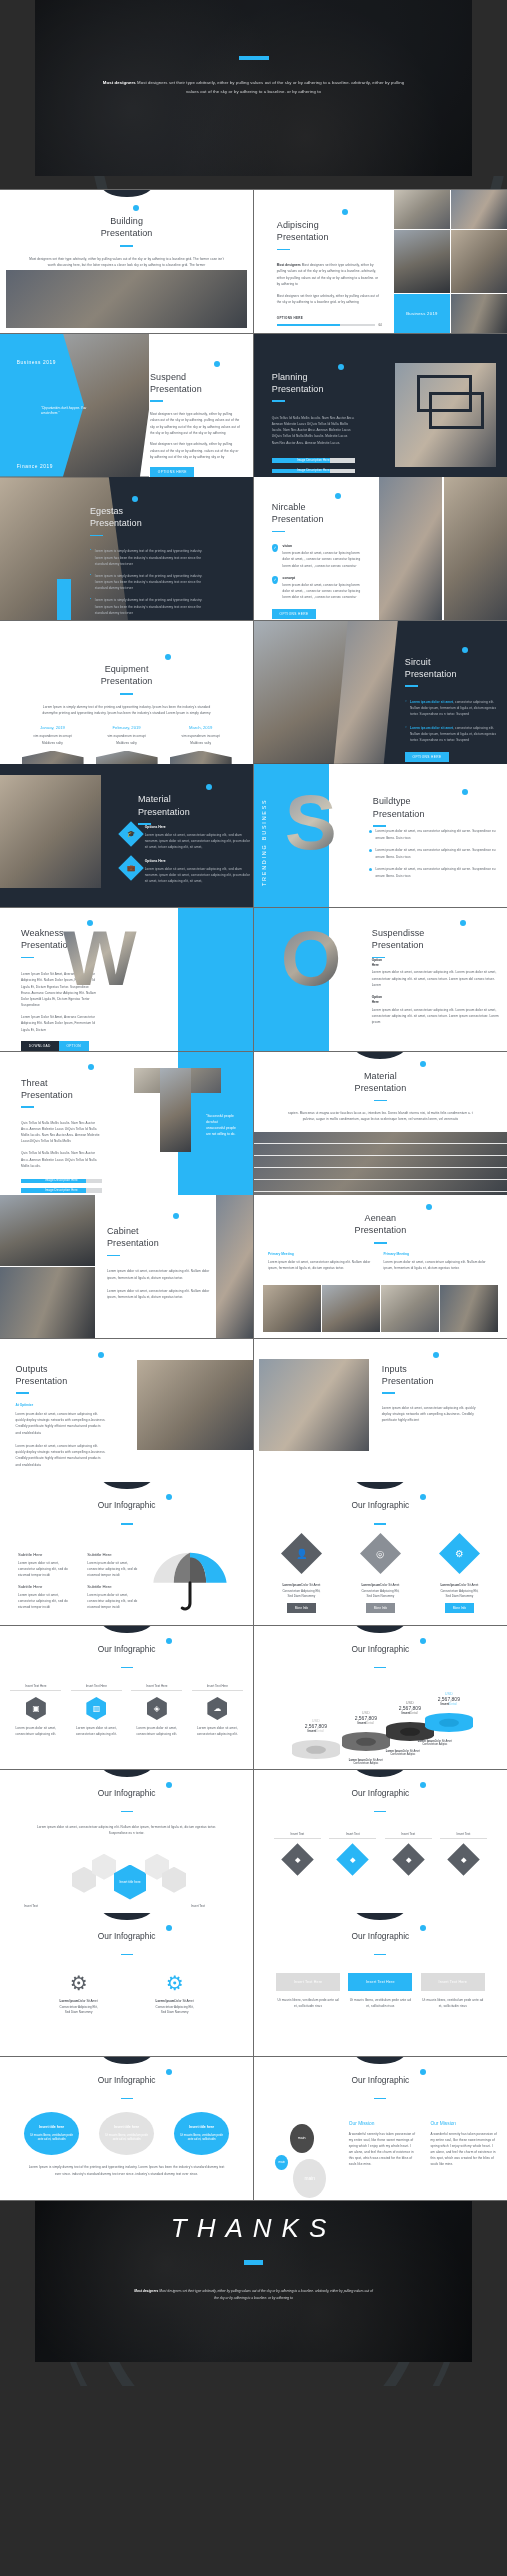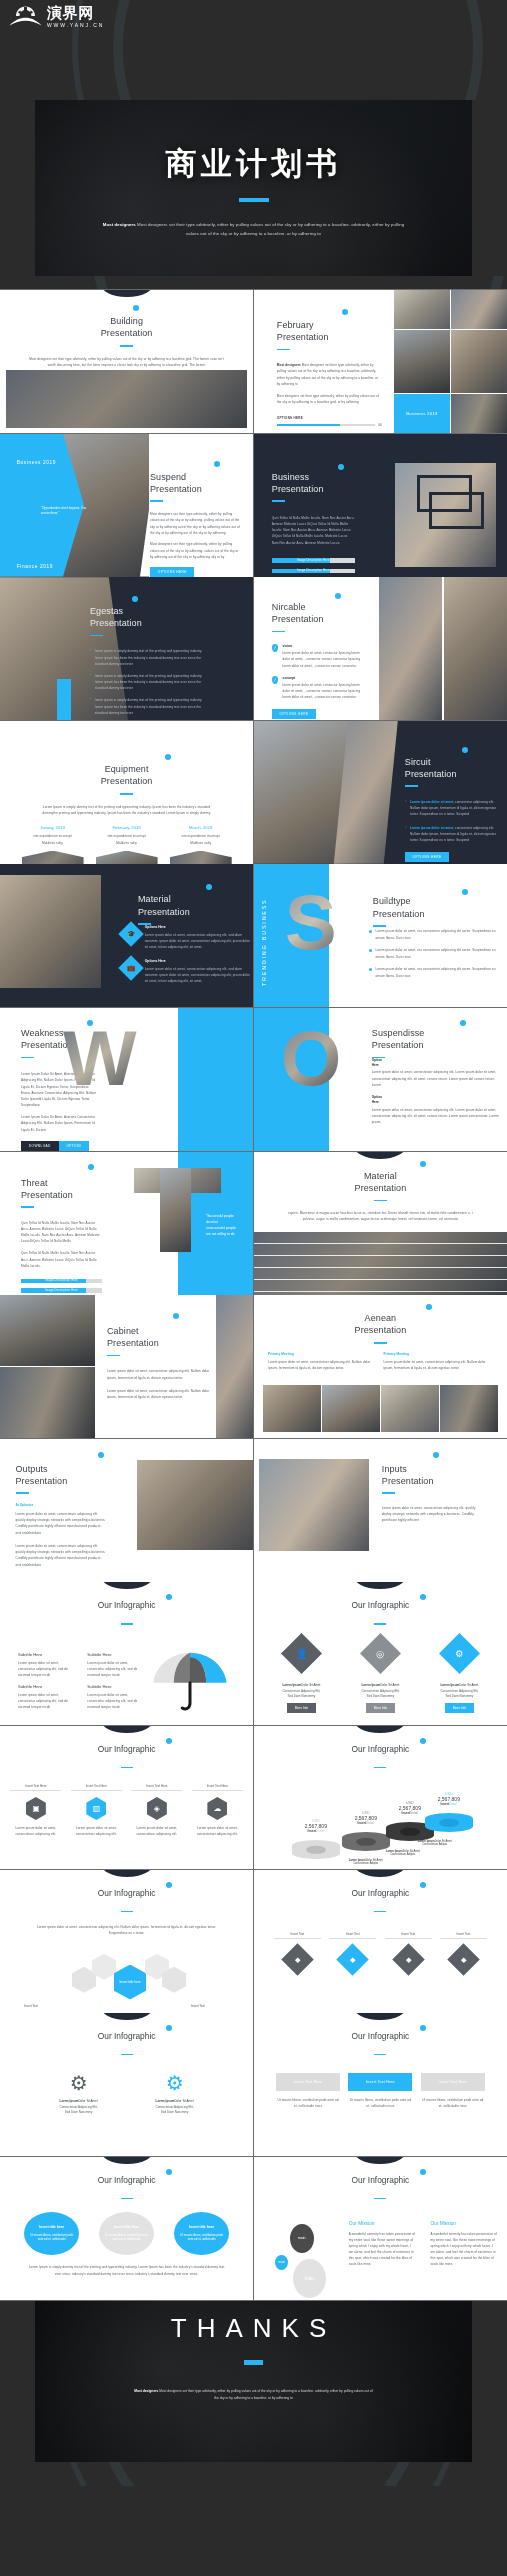--- a/index.html
+++ b/index.html
@@ -94,59 +94,37 @@
   .diamond > span{ transform:rotate(-45deg); font-size:6.6px;}
 
   
   .thanks { position: relative; height: 185px; overflow: hidden; }
   .thanks-photo { position:absolute; left:35px; right:35px; top:0; bottom:24px;
     background:
       radial-gradient(circle at 30% 40%, rgba(170,165,158,.30), transparent 45%),
       radial-gradient(circle at 65% 70%, rgba(200,190,175,.20), transparent 50%),
       linear-gradient(120deg,#121315 0%,#26292d 50%,#0e0f11 100%);
   }
-  .thanks-inner { position: relative; z-index:3; text-align:center; padding-top: 12px; }
+  .thanks-inner { position: relative; z-index:3; text-align:center; padding-top: 12px; font-style: italic; }
   .thanks-title { font-size: 26px; letter-spacing: 10px; font-weight: 400; color:#fff;}
   .thanks-rule { width: 19.7px; height: 4.2px; background:#29b6f6; margin: 16.7px auto 0;}
   .thanks-sub { margin: 23px auto 0; width: 239px; font-size:3.3px; line-height:2.2; color:#d6d8da;}
   .thanks-sub b{color:#fff;}
   .vtext { writing-mode: vertical-rl; transform: rotate(180deg); letter-spacing: 1.8px; }
 </style>
 </head>
 <body>
 
 <div class="page">
 
-  <div class="header">
-    <div class="arc" style="left:113px;top:-137px;width:370px;height:370px;"></div>
-    <div class="arc" style="left:72px;top:-179px;width:454px;height:454px;border-width:6px;"></div>
-    <div class="logo">
-      <span class="logo-mark">
-        <svg width="35" height="25" viewBox="0 0 58 42">
-          <g fill="#fff">
-            <path d="M29 4 c-9 0-16 7-16 16 h6 c0-6 4-10 10-10 s10 4 10 10 h6 c0-9-7-16-16-16z" opacity=".95"></path>
-            <rect x="26.5" y="5" width="5" height="15" fill="#2b2b2b"></rect>
-            <path d="M16 14 l4-3 l5 9z" fill="#2b2b2b"></path>
-            <path d="M42 14 l-4-3 l-5 9z" fill="#2b2b2b"></path>
-            <path d="M2 36 c9-9 18-13 27-13 s18 4 27 13 c-9-5-18-8-27-8 s-18 3-27 8z"></path>
-          </g>
-        </svg>
-      </span>
-      <span class="logo-text">
-        <span class="logo-cn">演界网</span>
-        <span class="logo-url" style="display:block">WWW.YANJ.CN</span>
-      </span>
-    </div>
-  </div>
 
   <div class="hero">
     <div class="hero-photo"></div>
     <div class="hero-shade"></div>
     <div class="hero-inner">
-      <div class="hero-title">商业计划书</div>
       <div class="hero-rule"></div>
       <div class="hero-sub"><b>Most designers</b> <span>Most designers set their type arbitrarily, either by pulling values out of the sky or by adhering to a baseline. arbitrarily, either by pulling values out of the sky or by adhering to a baseline. or by adhering to</span></div>
     </div>
   </div>
   <div style="height:13px;background:#2b2b2b;position:relative;overflow:hidden">
     <div class="arc" style="left:90px;top:-251px;width:418px;height:418px;"></div>
   </div>
 
   <div class="grid">
 
@@ -158,21 +136,21 @@
         <div class="s-title">Presentation</div>
         <div class="s-rule" style="margin:6px auto 0"></div>
       </div>
       <div class="s-body" style="margin:9.5px 29px 0;text-align:center">Most designers set their type arbitrarily, either by pulling values out of the sky or by adhering to a baseline grid. The former case isn't worth discussing here, but the latter requires a closer look sky or by adhering to a baseline grid. The former</div>
       <div class="photo p1" style="position:absolute;left:6px;right:6px;bottom:4.8px;height:58px"></div>
     </div>
 
     <div class="slide">
       <div class="dot" style="left:88px;top:18.5px"></div>
       <div style="padding:29px 0 0 23px;width:128px">
-        <div class="s-title">February</div>
+        <div class="s-title">Adipiscing</div>
         <div class="s-title">Presentation</div>
         <div class="s-rule"></div>
         <div class="s-body" style="margin-top:12px"><b>Most designers</b> <span>Most designers set their type arbitrarily, either by pulling values out of the sky or by adhering to a baseline. arbitrarily, either by pulling values out of the sky or by adhering to a baseline. or by adhering to</span></div>
         <div class="s-body" style="margin-top:6px">Most designers set their type arbitrarily, either by pulling values out of the sky or by adhering to a baseline grid. or by adhering</div>
         <div style="margin-top:10.7px;font-size:3px;font-weight:700;letter-spacing:0.3px;color:#3b3f46">OPTIONS HERE</div>
         <div style="display:flex;align-items:center;gap:3.6px;margin-top:3px">
           <div class="bar" style="flex:1;height:2.4px">
               <i style="width:64%"></i>
             </div>
           <span style="font-size:3px;color:#555">64</span>
@@ -202,21 +180,21 @@
         <div class="s-rule"></div>
         <div class="s-body" style="margin-top:9.5px">Most designers set their type arbitrarily, either by pulling values out of the sky or by adhering. pulling values out of the sky or by adhering out of the sky or by adhering values out of the sky or by adhering out of the sky or by adhering</div>
         <div class="s-body" style="margin-top:5.4px">Most designers set their type arbitrarily, either by pulling values out of the sky or by adhering. values out of the sky or by adhering out of the sky or by adhering sky or by</div>
         <span class="btn-cyan" style="margin-top:7.2px">OPTIONS HERE</span>
       </div>
     </div>
 
     <div class="slide dark">
       <div class="dot" style="left:84px;top:30px"></div>
       <div style="padding:37px 0 0 18px;width:101px">
-        <div class="s-title">Business</div>
+        <div class="s-title">Planning</div>
         <div class="s-title">Presentation</div>
         <div class="s-rule"></div>
         <div class="s-body" style="margin-top:13px">Quis Tellus Id Nulla Mollis Iaculis. Nam Nec Auctor Arcu. Aenean Molestie Lacus UtQuis Tellus Id Nulla Mollis Iaculis. Nam Nec Auctor Arcu. Aenean Molestie Lacus UtQuis Tellus Id Nulla Mollis Iaculis. Molestie Lacus Nam Nec Auctor Arcu. Aenean Molestie Lacus.</div>
         <div class="bar" style="margin-top:12px">
             <i style="width:70%"></i>
             <span class="bar-lbl">Image Description Here</span>
           </div>
         <div class="bar" style="margin-top:6px">
             <i style="width:70%"></i>
             <span class="bar-lbl">Image Description Here</span>

